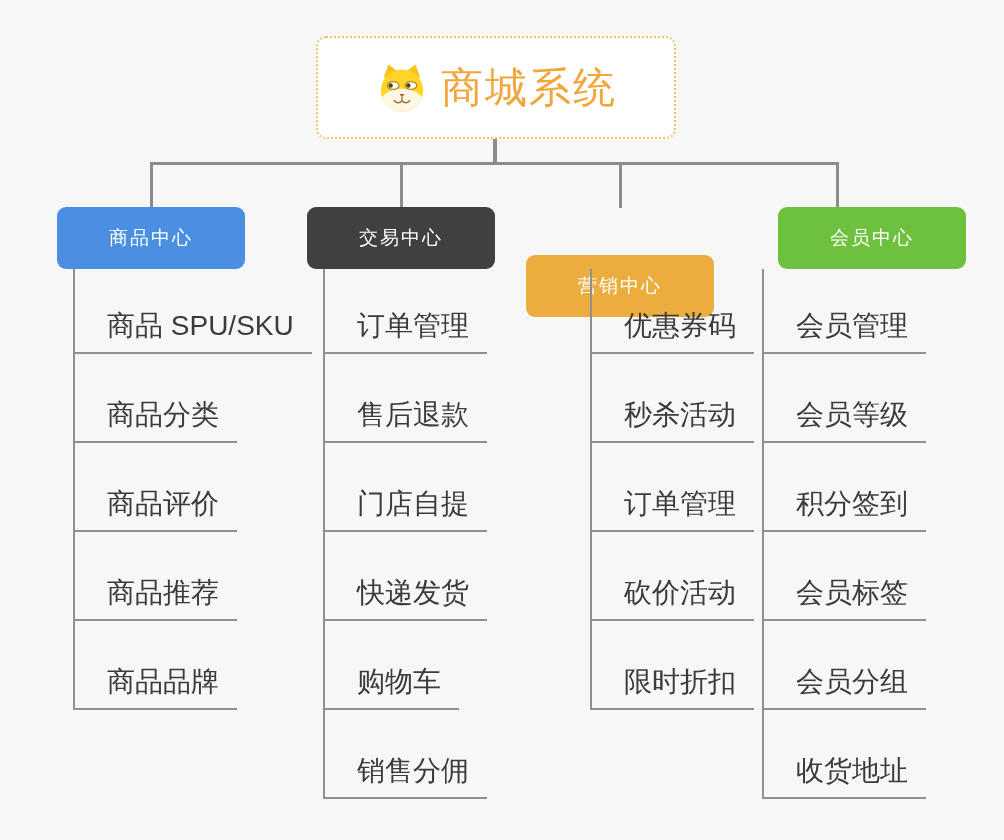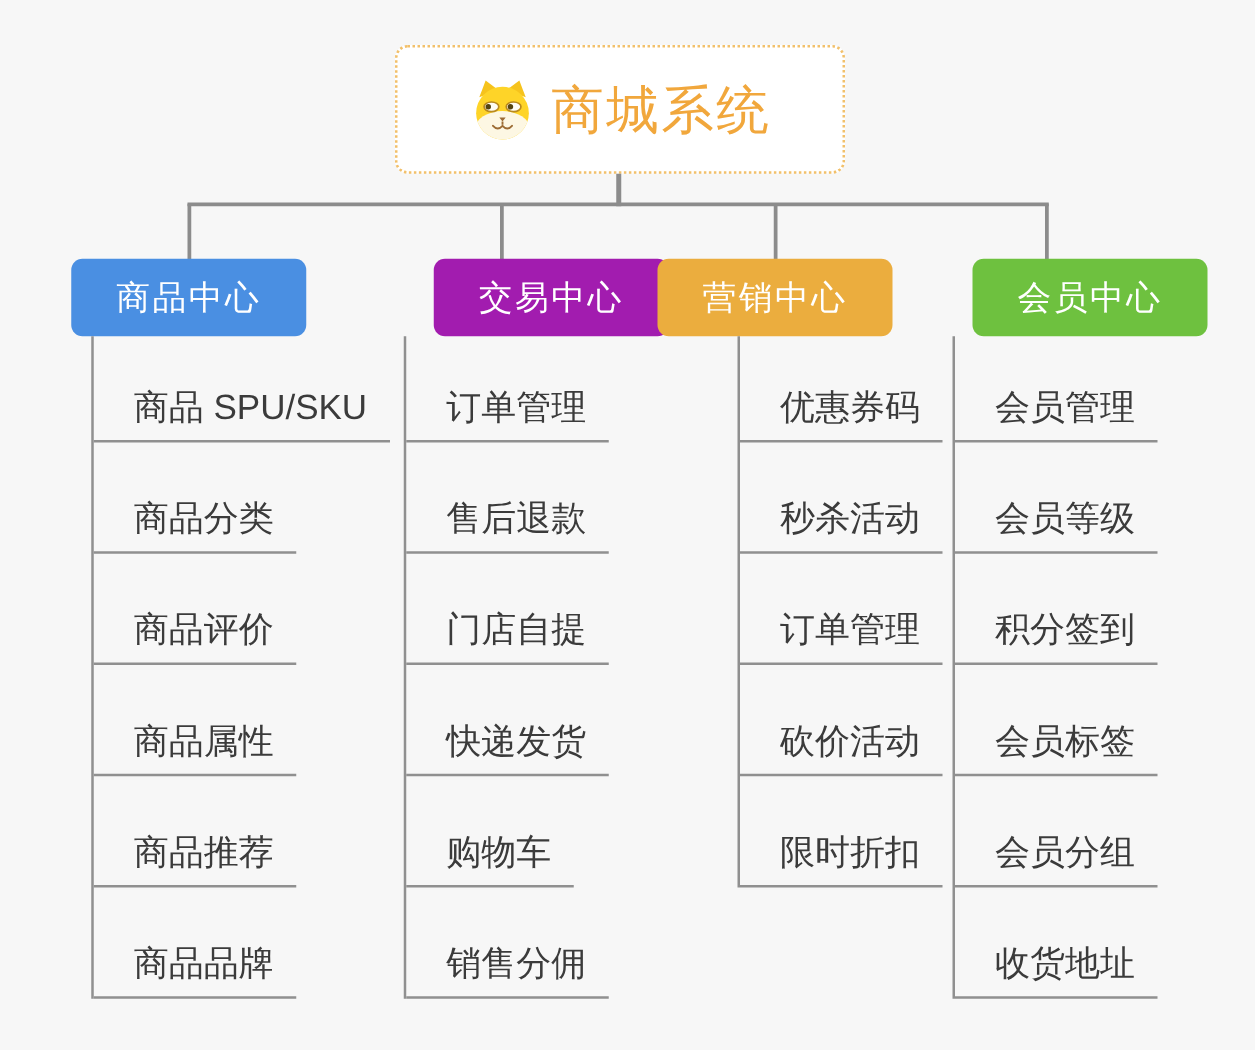--- a/index.html
+++ b/index.html
@@ -44,21 +44,21 @@
   .drop-3{left:619px;}
   .drop-4{left:836px;}
 
   
   .branch-box{
     position:absolute;top:207px;
     width:188px;height:62px;
     border-radius:9px;
     display:flex;align-items:center;justify-content:center;
     color:#ffffff;
-    font-size:27px;
+    font-size:19px;
     letter-spacing:2px;
     white-space:nowrap;
   }
   .bb-1{left:57px;}
   .bb-2{left:307px;}
   .bb-3{left:526px;}
   .bb-4{left:778px;}
 
   
   .items{
@@ -110,29 +110,28 @@
   </div>
 
   <div class="line stem"></div>
   <div class="line bus"></div>
   <div class="line drop drop-1"></div>
   <div class="line drop drop-2"></div>
   <div class="line drop drop-3"></div>
   <div class="line drop drop-4"></div>
 
   <div class="branch-box bb-1" style="background: rgb(74, 143, 226);">商品中心</div>
-  <div class="branch-box bb-2" style="background: #a21caf; margin-left: 40px;">交易中心</div>
-  <div class="branch-box bb-3" style="background: rgb(235, 173, 62);">营销中心</div>
+  <div class="branch-box bb-2" style="background: #404040;">交易中心</div>
+  <div class="branch-box bb-3" style="background: rgb(235, 173, 62); margin-top: 48px;">营销中心</div>
   <div class="branch-box bb-4" style="background: rgb(110, 193, 63);">会员中心</div>
 
   <div class="items col-1">
     <div class="item">商品 SPU/SKU</div>
     <div class="item">商品分类</div>
     <div class="item">商品评价</div>
-    <div class="item">商品属性</div>
     <div class="item">商品推荐</div>
     <div class="item">商品品牌</div>
   </div>
 
   <div class="items col-2">
     <div class="item">订单管理</div>
     <div class="item">售后退款</div>
     <div class="item">门店自提</div>
     <div class="item">快递发货</div>
     <div class="item">购物车</div>

